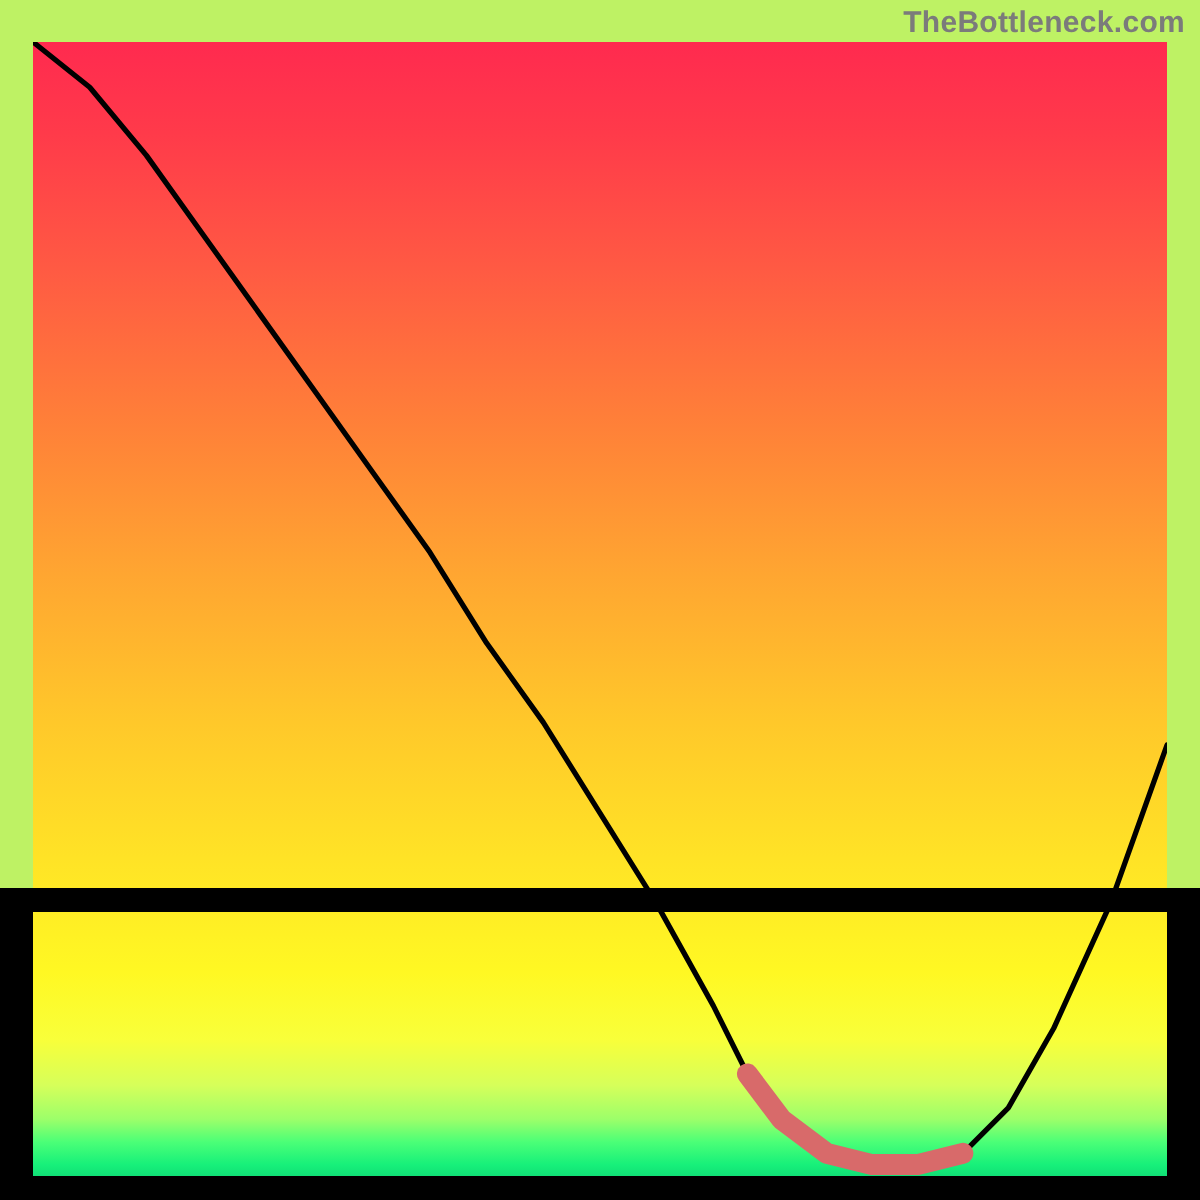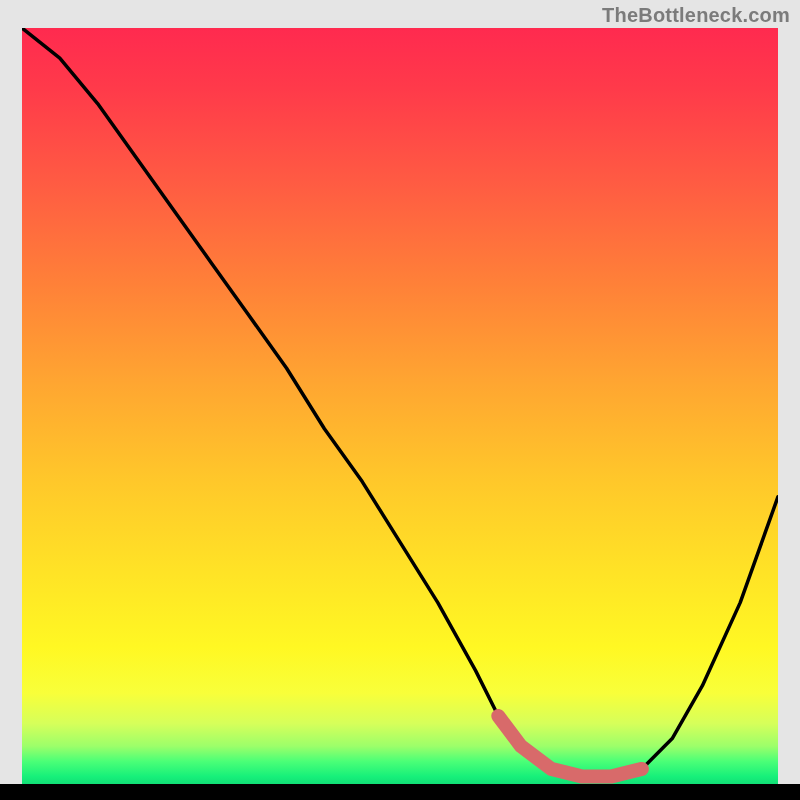--- a/index.html
+++ b/index.html
@@ -1,17 +1,17 @@
 <!DOCTYPE html>
 <html><head>
 <meta charset="utf-8">
 <style>
   * { margin: 0; padding: 0; box-sizing: border-box; }
   html, body { width: 800px; height: 800px; overflow: hidden; background: #000; }
-  .wrap { position: relative; width: 800px; height: 800px; background: #e5e5e5; }
+  .wrap { position: relative; width: 800px; height: 608px; background: #bef264; }
   .watermark {
     position: absolute;
     top: 4px;
     right: 10px;
     font-family: Arial, Helvetica, sans-serif;
     font-size: 20px;
     font-weight: 600;
     color: #7b7b7b;
     letter-spacing: 0.2px;
     z-index: 3;

